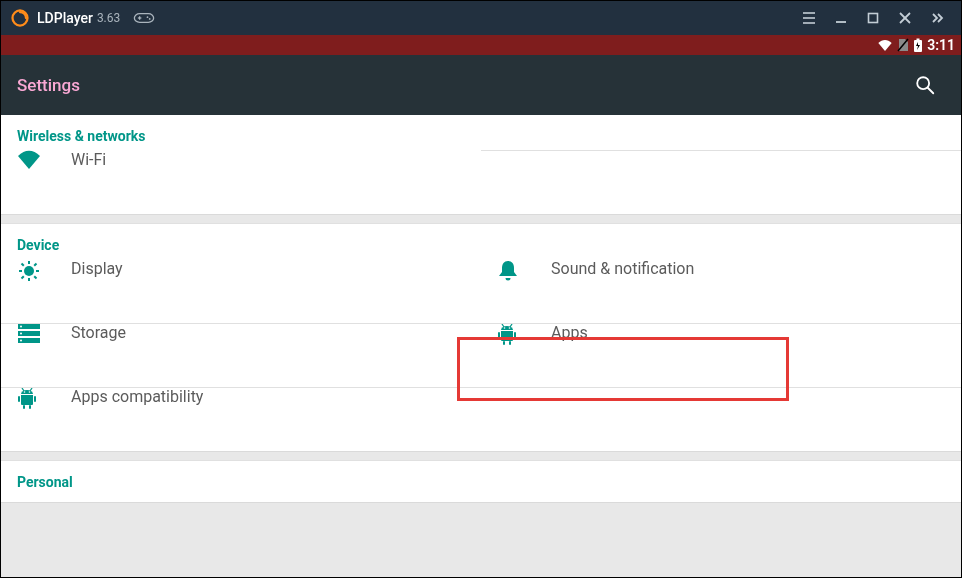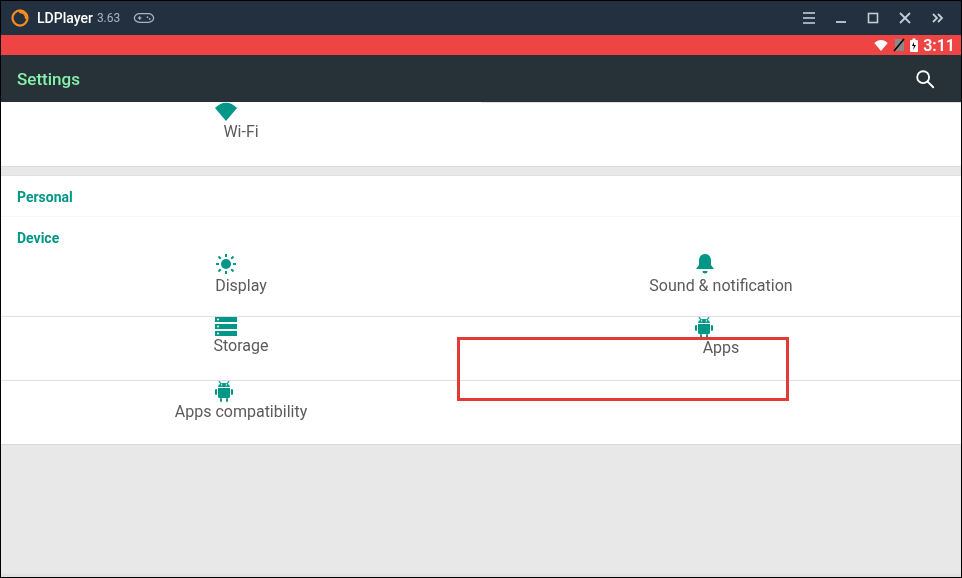--- a/index.html
+++ b/index.html
@@ -29,38 +29,38 @@
   .titlebar .app-ver  { font-size: 12px; color: #aab4bd; margin-left: 4px; margin-right: 13px;}
   .titlebar .spacer { flex: 1; }
   .titlebar .win-btn {
     width: 32px; height: 34px;
     display: flex; align-items: center; justify-content: center;
     color: #c3cdd5;
   }
   .titlebar .win-btn svg { display:block; }
   .statusbar {
     height: 20px;
-    background: #ef4444;
+    background: #7f1d1d;
     display: flex;
     align-items: center;
     justify-content: flex-end;
     padding: 0 6px;
     gap: 4px;
     color: #fff;
-    font-size: 16px;
+    font-size: 14px;
     font-weight: 600;
   }
   .statusbar .stat-icon { display:flex; align-items:center; }
   .appbar {
-    height: 47px;
+    height: 60px;
     background: #263238;
     display: flex;
     align-items: center;
     padding: 0 16px;
-    color: #86efac;
+    color: #f9a8d4;
   }
   .appbar .title { font-size: 17px; font-weight: 500; }
   .appbar .spacer { flex: 1; }
   .appbar .search-btn { width:40px; height:40px; display:flex; align-items:center; justify-content:center; color:#fff;}
   .content {
     height: calc(578px - 34px - 20px - 50px - 2px);
     overflow-y: hidden;
     background: #e8e8e8;
   }
   .section {
@@ -73,25 +73,24 @@
     font-size: 14px;
     font-weight: 700;
     padding: 13px 16px 6px;
   }
   .grid {
     display: grid;
     grid-template-columns: 1fr 1fr;
   }
   .row {
     display: flex;
-    align-items: center;
+    align-items: flex-start;
     height: 64px;
-    padding: 0 29px;
+    padding: 0 16px;
     position: relative;
-    flex-direction: column;
   }
   .row + .row-border-top::before,
   .row.border-top::before {
     content:"";
     position:absolute;
     top:0; left:0; right:0;
     border-top:1px solid #e0e0e0;
   }
   .row .icon {
     width: 40px;
@@ -193,35 +192,32 @@
     <svg width="22" height="22" viewBox="0 0 24 24">
         <circle cx="10" cy="10" r="6.5" fill="none" stroke="#fff" stroke-width="2"></circle>
         <line x1="15" y1="15" x2="21" y2="21" stroke="#fff" stroke-width="2" stroke-linecap="round"></line>
       </svg>
   </span>
 </div>
 
 <div class="content">
 
   <div class="section">
+    <div class="section-header">Wireless &amp; networks</div>
     <div class="grid">
       <div class="row">
         <span class="icon">
           <svg width="24" height="20" viewBox="0 0 24 20">
               <path d="M12 19 L1 6 C8 -1 16 -1 23 6 Z" fill="#009688"></path>
             </svg>
         </span>
         <span class="label">Wi-Fi</span>
       </div>
       <div class="row border-top"></div>
     </div>
-  </div>
-
-  <div class="section last">
-    <div class="section-header">Personal</div>
   </div>
 
   <div class="section">
     <div class="section-header">Device</div>
     <div class="grid">
       <div class="row">
         <span class="icon">
           <svg width="24" height="24" viewBox="0 0 24 24">
               <circle cx="12" cy="12" r="5" fill="#009688"></circle>
               <g stroke="#009688" stroke-width="2">
@@ -291,15 +287,19 @@
               <rect x="6" y="18" width="2" height="4" rx="1" fill="#009688"></rect>
               <rect x="12" y="18" width="2" height="4" rx="1" fill="#009688"></rect>
             </svg>
         </span>
         <span class="label">Apps compatibility</span>
       </div>
       <div class="row border-top"></div>
     </div>
   </div>
 
+  <div class="section last">
+    <div class="section-header">Personal</div>
+  </div>
+
 </div>
 
 <div class="highlight-box" style="left:456px; top:336px; width:332px; height:64px;"></div>
 
 </body></html>

